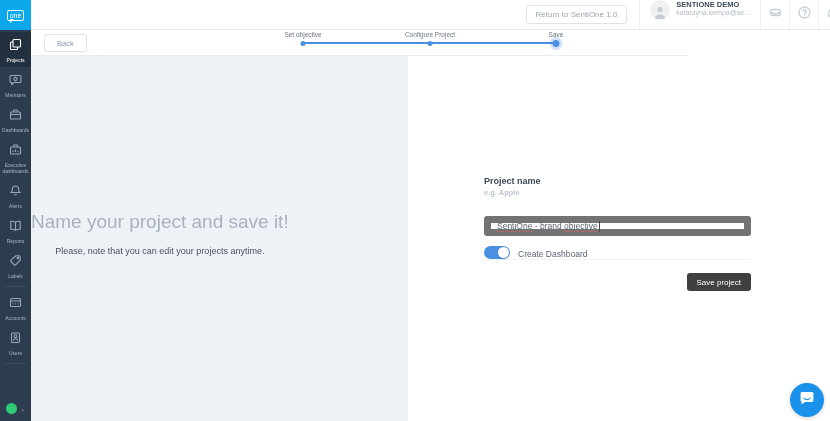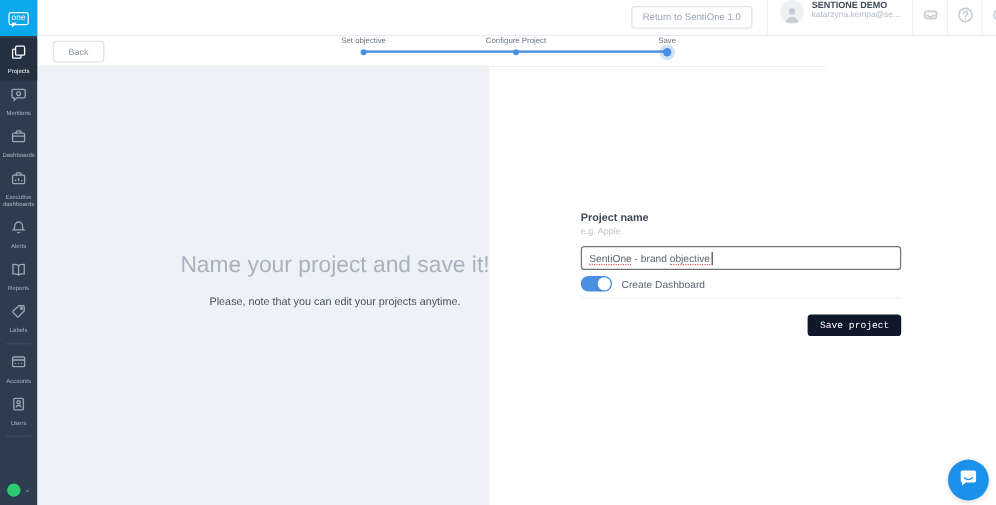--- a/index.html
+++ b/index.html
@@ -97,60 +97,60 @@
   }
   .step-label {
     position:absolute; top:1px; transform:translateX(-50%);
     font-size:6.5px; color:#6a7685; white-space:nowrap; cursor:pointer;
   }
 
   
   .panel-left {
     position:absolute; left:31px; top:56px; width:377px; height:365px;
     background:#eef1f5; display:flex; flex-direction:column;
-    align-items:flex-end; justify-content:center; text-align:center;
+    align-items:flex-start; justify-content:center; text-align:center;
   }
   .panel-left-inner { margin-top:-10px; }
   .intro-title { font-size:19px; font-weight:400; color:#a9b3bf; }
   .intro-sub { font-size:9px; font-weight:normal; color:#46525f; margin-top:13px; }
 
   .panel-right {
     position:absolute; left:408px; top:56px; width:506px; height:365px; background:#fff;
   }
   .form { position:absolute; left:76px; top:120px; width:267px; }
   .form-label { font-size:9px; font-weight:bold; color:#3d4857; }
-  .form-hint { font-size:7.5px; color:#bcc4cd; margin:2px 0 8px; }
+  .form-hint { font-size:7.5px; color:#bcc4cd; margin:2px 0 19px;font-weight:bold; }
   .text-input {
-    height:20px; border:1px solid #737373; border-radius:3px; background:#fff;
+    height:20px; border:7px solid #737373; border-radius:3px; background:#fff;
     display:flex; align-items:center; padding:0 6px; font-size:8.5px; color:#5a6472;
     cursor:text; white-space:pre;
   }
   .misspelled { border-bottom:1px dotted #e05c5c; }
   .caret { width:1px; height:11px; background:#444; margin-left:1px; }
 
   .toggle-row {
-    margin-top:0; height:24px; display:flex; align-items:center; gap:8px;
+    margin-top:0; height:24px; display:flex; align-items:flex-end; gap:8px;
     border-bottom:1px solid #f0f3f6; cursor:pointer;
   }
   .toggle-row:first-of-type { margin-top:15px; }
   .toggle-pill { width:26px; height:13px; border-radius:7px; position:relative; }
   .toggle-pill.on { background:#4a90e2; }
   .toggle-pill.off { background:#e3e8ee; }
   .toggle-knob {
     position:absolute; top:1px; width:11px; height:11px; border-radius:50%;
     background:#fff; box-shadow:0 1px 2px rgba(0,0,0,.15);
   }
   .toggle-pill.on .toggle-knob { right:1px; }
   .toggle-pill.off .toggle-knob { left:1px; background:#fbfcfd; }
   .toggle-label { font-size:8.5px; color:#5a6472; }
 
   .form-actions { display:flex; justify-content:flex-end; margin-top:13px; }
   .save-btn {
-    height:18px; padding:0 10px; background:#0f172a; border:none; border-radius:3px;
-    color:#fff; font-size:8px; font-family:Liberation Mono, monospace; cursor:pointer;
+    height:18px; padding:0 10px; background:#404040; border:none; border-radius:3px;
+    color:#fff; font-size:8px; font-family:Liberation Sans, sans-serif; cursor:pointer;
   }
 
   
   .chat-launcher {
     position:absolute; right:6px; bottom:4px; width:34px; height:34px;
     border-radius:50%; background:#1a91ea; display:flex; align-items:center;
     justify-content:center; cursor:pointer; box-shadow:0 1px 4px rgba(0,0,0,.18);
   }
 </style>
 </head>

